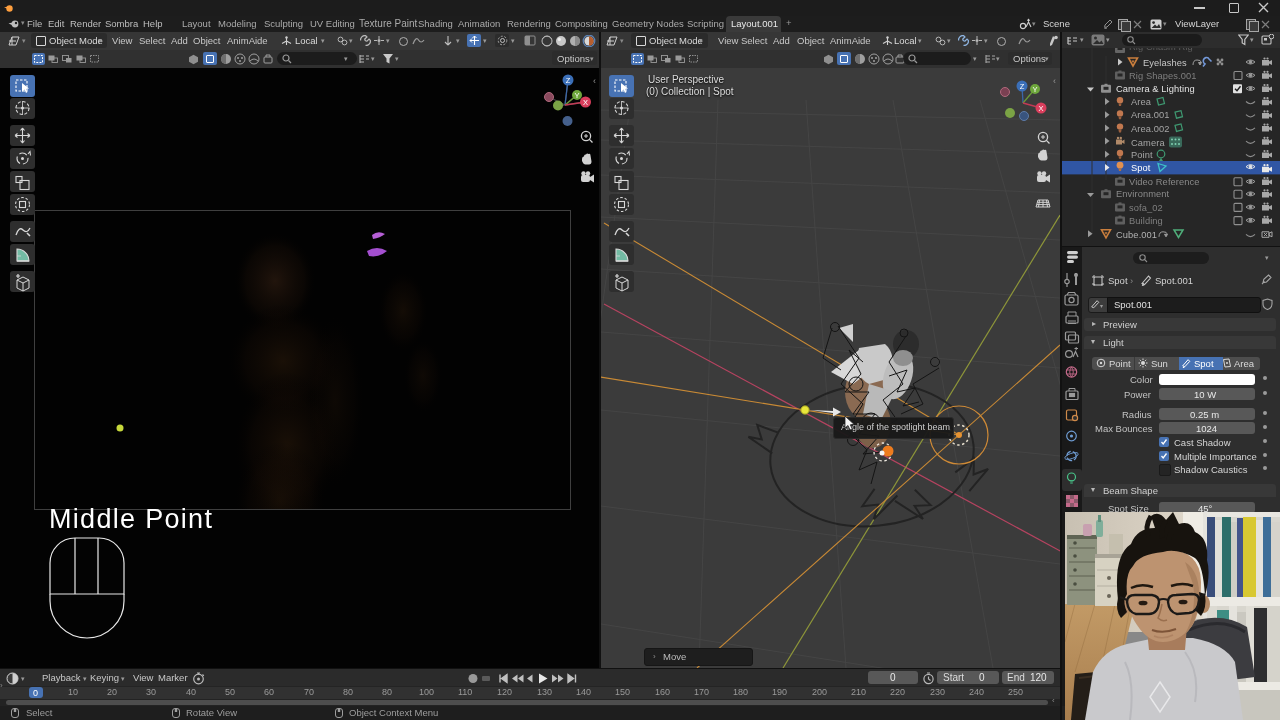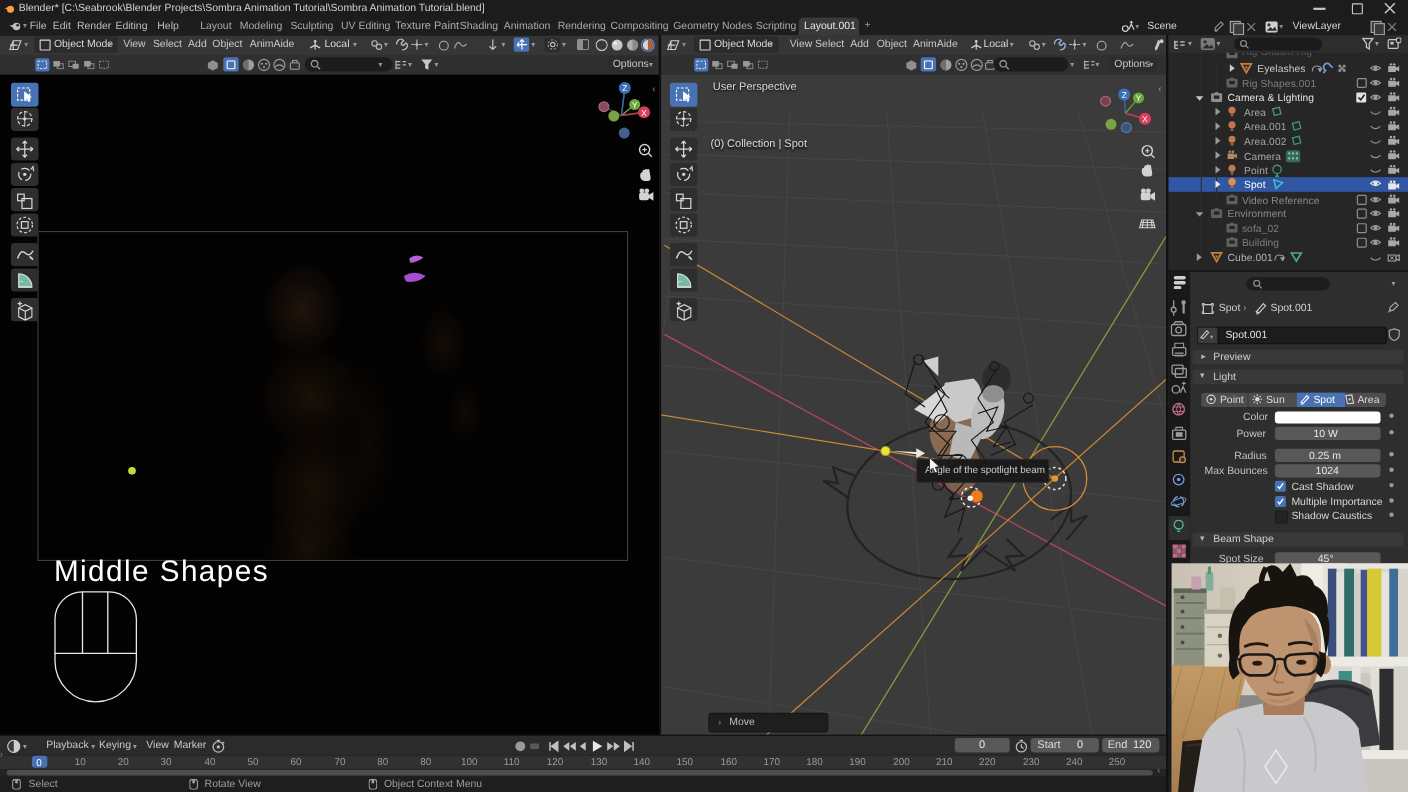--- a/index.html
+++ b/index.html
@@ -11,40 +11,39 @@
 </style>
 </head>
 <body>
 <div id="app">
 
   <div class="abs" style="left:0;top:0;width:1280px;height:16px;background:#1c1c1c;">
     <svg class="abs" style="left:3px;top:2px;" width="12" height="12" viewBox="0 0 12 12">
       <circle cx="6.5" cy="6.5" r="3.2" fill="#ff9f3e"></circle>
       <path d="M1 5.5 L6 4.2 L4 6.5 Z" fill="#ff9f3e"></path>
     </svg>
-    <div class="abs" style="left:17px;top:2px;font-size:9.5px;color:#d2d2d2;">Blender* [C:\Seabrook\Blender Projects\Sombra Animation Tutorial\Sombra Animation Tutorial.blend]</div>
 
     <div class="abs" style="left:1194px;top:7px;width:11px;height:1.5px;background:#c8c8c8;"></div>
     <div class="abs" style="left:1229px;top:3px;width:8px;height:8px;border:1.5px solid #c8c8c8;border-radius:1px;"></div>
     <svg class="abs" style="left:1258px;top:2px;" width="11" height="11" viewBox="0 0 11 11">
         <path d="M1 1 L10 10 M10 1 L1 10" stroke="#c8c8c8" stroke-width="1.4"></path>
       </svg>
   </div>
 
   <div class="abs" style="left:0;top:16px;width:1280px;height:16px;background:#1d1d1d;font-size:9.5px;color:#bfbfbf;">
     <svg class="abs" style="left:8px;top:2px;" width="13" height="12" viewBox="0 0 13 12">
       <circle cx="7" cy="6" r="3.4" fill="#bfbfbf"></circle>
         <circle cx="8" cy="5" r="1.2" fill="#1d1d1d"></circle>
       <path d="M0.5 5.5 L6 4 L4 7 Z" fill="#bfbfbf"></path>
     </svg>
     <span class="abs" style="left:21px;top:3px;color:#8a8a8a;font-size:7px;">▾</span>
     <span class="abs" style="left:27px;top:2px;">File</span>
     <span class="abs" style="left:48px;top:2px;">Edit</span>
     <span class="abs" style="left:70px;top:2px;">Render</span>
-    <span class="abs" style="left:105px;top:2px;">Editing</span>
+    <span class="abs" style="left:105px;top:2px;">Sombra</span>
     <span class="abs" style="left:143px;top:2px;">Help</span>
 
     <span class="abs" style="left:182px;top:2px;color:#ababab;font-size:9.5px;">Layout</span>
     <span class="abs" style="left:218px;top:2px;color:#ababab;font-size:9.5px;">Modeling</span>
     <span class="abs" style="left:264px;top:2px;color:#ababab;font-size:9.5px;">Sculpting</span>
     <span class="abs" style="left:310px;top:2px;color:#ababab;font-size:9.5px;">UV Editing</span>
     <span class="abs" style="left:359px;top:2px;color:#ababab;font-size:10px;">Texture Paint</span>
     <span class="abs" style="left:418px;top:2px;color:#ababab;font-size:9.5px;">Shading</span>
     <span class="abs" style="left:458px;top:2px;color:#ababab;font-size:9.5px;">Animation</span>
     <span class="abs" style="left:507px;top:2px;color:#ababab;font-size:9.5px;">Rendering</span>
@@ -248,21 +247,21 @@
           <ellipse cx="388" cy="165" rx="20" ry="38" fill="url(#dimbody)" opacity="0.55"></ellipse>
           <ellipse cx="300" cy="190" rx="30" ry="90" fill="url(#dimbody)" opacity="0.5"></ellipse>
 
           <path d="M337 24 Q343 19 350 23 Q345 27 338 28 Z" fill="#b65fd6"></path>
           <path d="M332 40 Q342 34 352 40 Q344 47 334 45 Z" fill="#a44fd0"></path>
 
           <circle cx="85" cy="217" r="3.5" fill="#c6d83b"></circle>
         </svg>
       </div>
 
-      <div class="abs" style="left:49px;top:436px;color:#fff;font-size:27px;letter-spacing:1.3px;">Middle Shapes</div>
+      <div class="abs" style="left:49px;top:436px;color:#fff;font-size:27px;letter-spacing:1.3px;">Middle Point</div>
       <svg class="abs" style="left:49px;top:469px;" width="76" height="102" viewBox="0 0 76 102">
         <path d="M26 1 H50 A25 25 0 0 1 75 26 V57 H1 V26 A25 25 0 0 1 26 1 Z" fill="none" stroke="#e8e8e8" stroke-width="1.2"></path>
         <path d="M1 57 V64 A37 37 0 0 0 75 64 V57" fill="none" stroke="#e8e8e8" stroke-width="1.2"></path>
         <path d="M26 1 V57 M49 1 V57" stroke="#e8e8e8" stroke-width="1.2"></path>
       </svg>
 
       <svg class="abs" style="left:10px;top:7px;" width="26" height="224" viewBox="0 0 26 224">
         <rect x="0" y="0" width="25" height="22" rx="3" fill="#4772b3"></rect>
         <rect x="0" y="23" width="25" height="21" rx="3" fill="#2e2e2e"></rect>
         <rect x="0" y="50" width="25" height="21" rx="3" fill="#2e2e2e"></rect>
@@ -413,21 +412,21 @@
     </svg>
 
     <div class="abs" style="left:232px;top:385px;width:119px;height:20px;background:rgba(24,24,24,0.95);border:1px solid #2a2a2a;border-radius:3px;"></div>
     <div class="abs" style="left:240px;top:390px;font-size:9px;color:#cdcdcd;white-space:nowrap;">Angle of the spotlight beam</div>
 
     <svg class="abs" style="left:243px;top:383px;" width="12" height="17" viewBox="0 0 12 17">
         <path d="M1 1 L1 13 L4 10.5 L6 15 L8.3 14 L6.3 9.8 L10 9.3 Z" fill="#f5f5f5" stroke="#222" stroke-width="0.8"></path>
       </svg>
 
     <div class="abs" style="left:47px;top:42px;font-size:10px;color:#dcdcdc;text-shadow:0 1px 2px #000;">User Perspective</div>
-    <div class="abs" style="left:45px;top:54px;font-size:10px;color:#dcdcdc;text-shadow:0 1px 2px #000;margin-top:40px;">(0) Collection | Spot</div>
+    <div class="abs" style="left:45px;top:54px;font-size:10px;color:#dcdcdc;text-shadow:0 1px 2px #000;">(0) Collection | Spot</div>
 
     <div class="abs" style="left:43px;top:616px;width:107px;height:16px;background:#1e1e1e;border-radius:3px;border:1px solid #161616;">
       <span class="abs" style="left:8px;top:3px;color:#8f8f8f;font-size:8px;">›</span>
       <span class="abs" style="left:18px;top:2px;color:#bdbdbd;font-size:9.5px;">Move</span>
     </div>
 
     <svg class="abs" style="left:8px;top:43px;" width="26" height="224" viewBox="0 0 26 224">
       <rect x="0" y="0" width="25" height="22" rx="3" fill="#4772b3"></rect>
       <rect x="0" y="23" width="25" height="21" rx="3" fill="#2e2e2e"></rect>
       <rect x="0" y="50" width="25" height="21" rx="3" fill="#2e2e2e"></rect>

